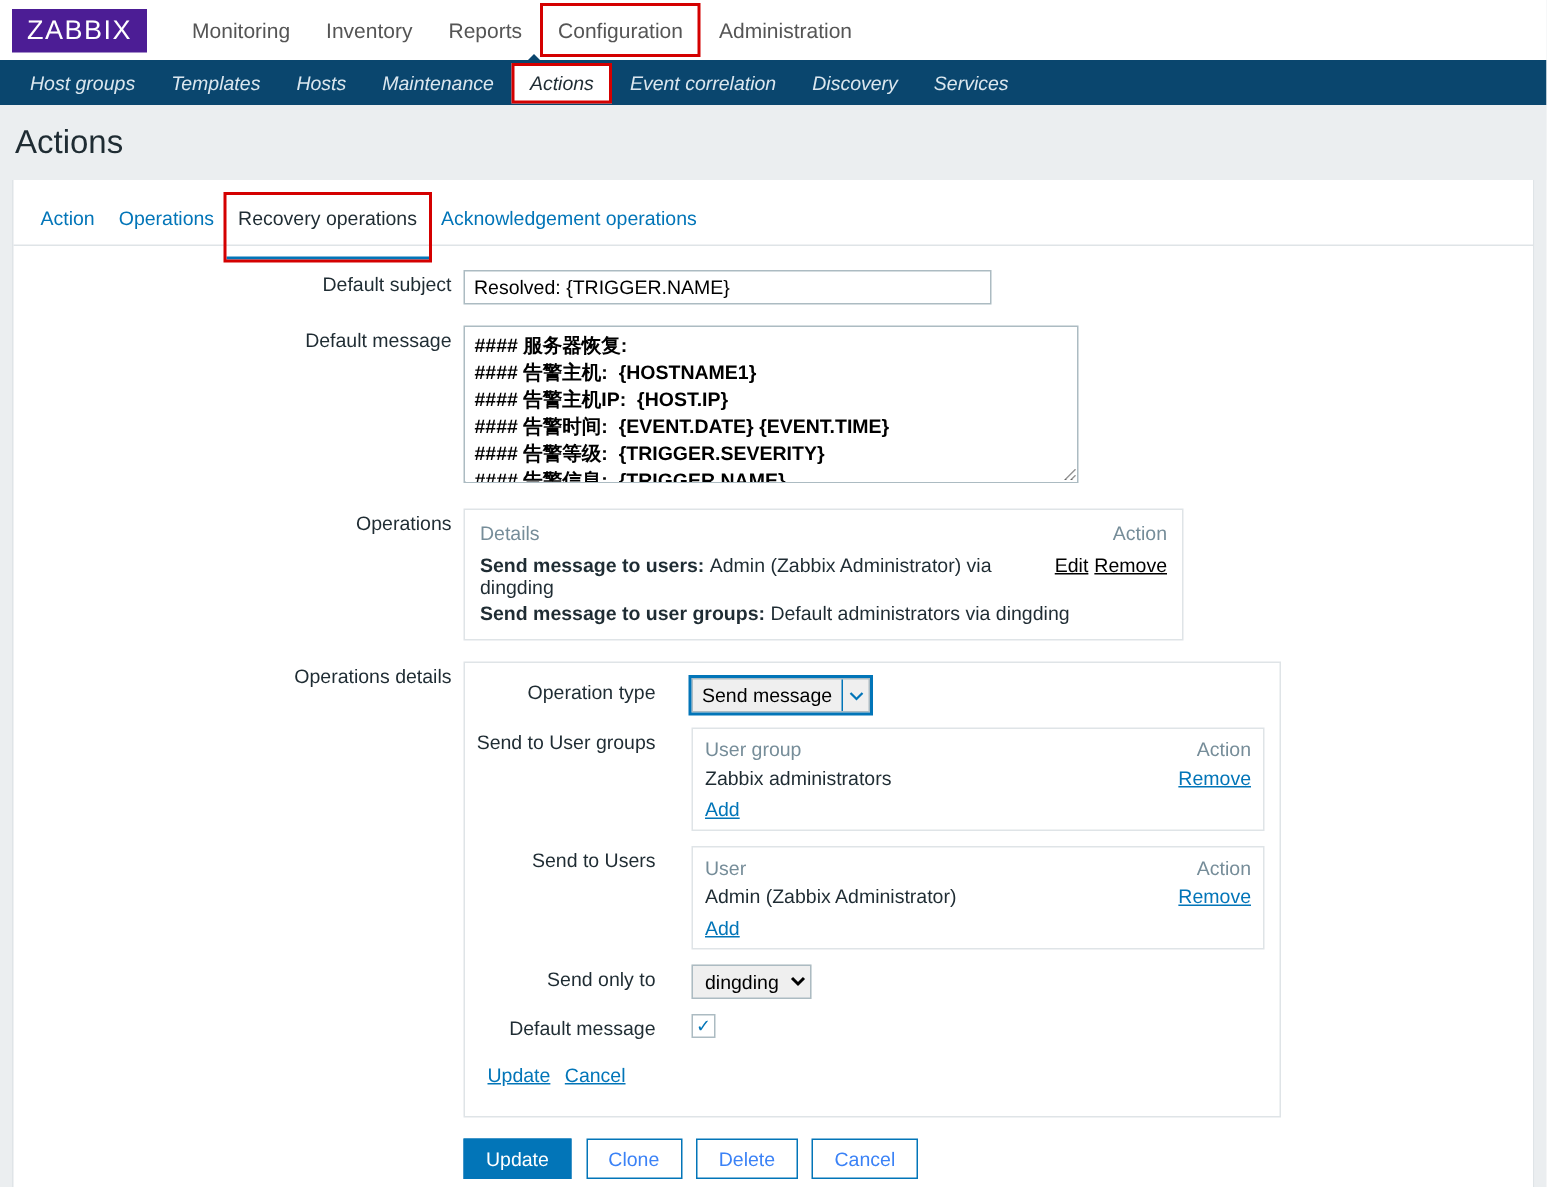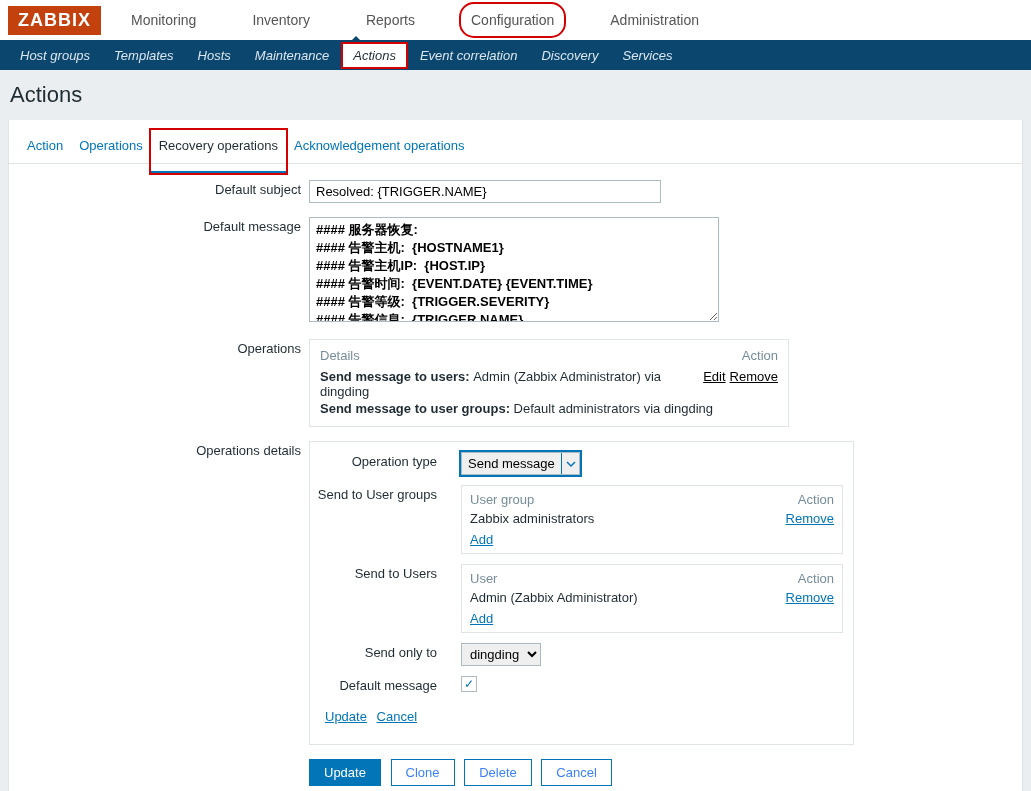--- a/index.html
+++ b/index.html
@@ -1,23 +1,23 @@
 <!DOCTYPE html>
 <html><head>
 <meta charset="utf-8">
 <style>
 * { box-sizing: border-box; margin: 0; padding: 0; }
 body { font-family: Arial, Helvetica, sans-serif; font-size: 13px; background: #ebeef0; color: #1f2c33; }
 a { cursor: pointer; }
 
 .topbar { background: #fff; height: 40px; display: flex; align-items: center; padding: 0 8px; }
-.logo { background: #c2410c; color: #fff; font-weight: bold; letter-spacing: 1px; padding: 4px 10px; font-size: 18px; margin-right: 18px; }
-.topmenu { display: flex; gap: 32px; }
+.logo { background: #4c1d95; color: #fff; font-weight: normal; letter-spacing: 1px; padding: 4px 10px; font-size: 18px; margin-right: 18px; }
+.topmenu { display: flex; }
 .topmenu-item { color: #555; padding: 10px 12px; cursor: pointer; font-size: 14px; }
-.topmenu-item.hl { outline: 2px solid #d40000; outline-offset: -2px; border-radius: 15px; }
+.topmenu-item.hl { outline: 2px solid #d40000; outline-offset: -2px; }
 
 .subbar { background: #0a466e; height: 30px; display: flex; align-items: center; padding: 0 8px; position: relative; }
 .submenu-item { color: #dbe7ef; padding: 6px 12px; cursor: pointer; font-size: 13px; font-style: italic; }
 .submenu-item.active { background: #fff; color: #1f2c33; outline: 2px solid #d40000; outline-offset: -2px; position: relative; }
 .sub-caret { position: absolute; top: -4px; width: 0; height: 0; border-left: 4px solid transparent; border-right: 4px solid transparent; border-bottom: 4px solid #0a466e; }
 
 .page-head { padding: 12px 10px; background: #ebeef0; }
 .page-title { font-size: 22px; font-weight: normal; }
 
 .card { background: #fff; margin: 0 8px 30px 8px; padding: 10px 0 20px 0; border: 1px solid #dfe4e7; border-top: none;}

